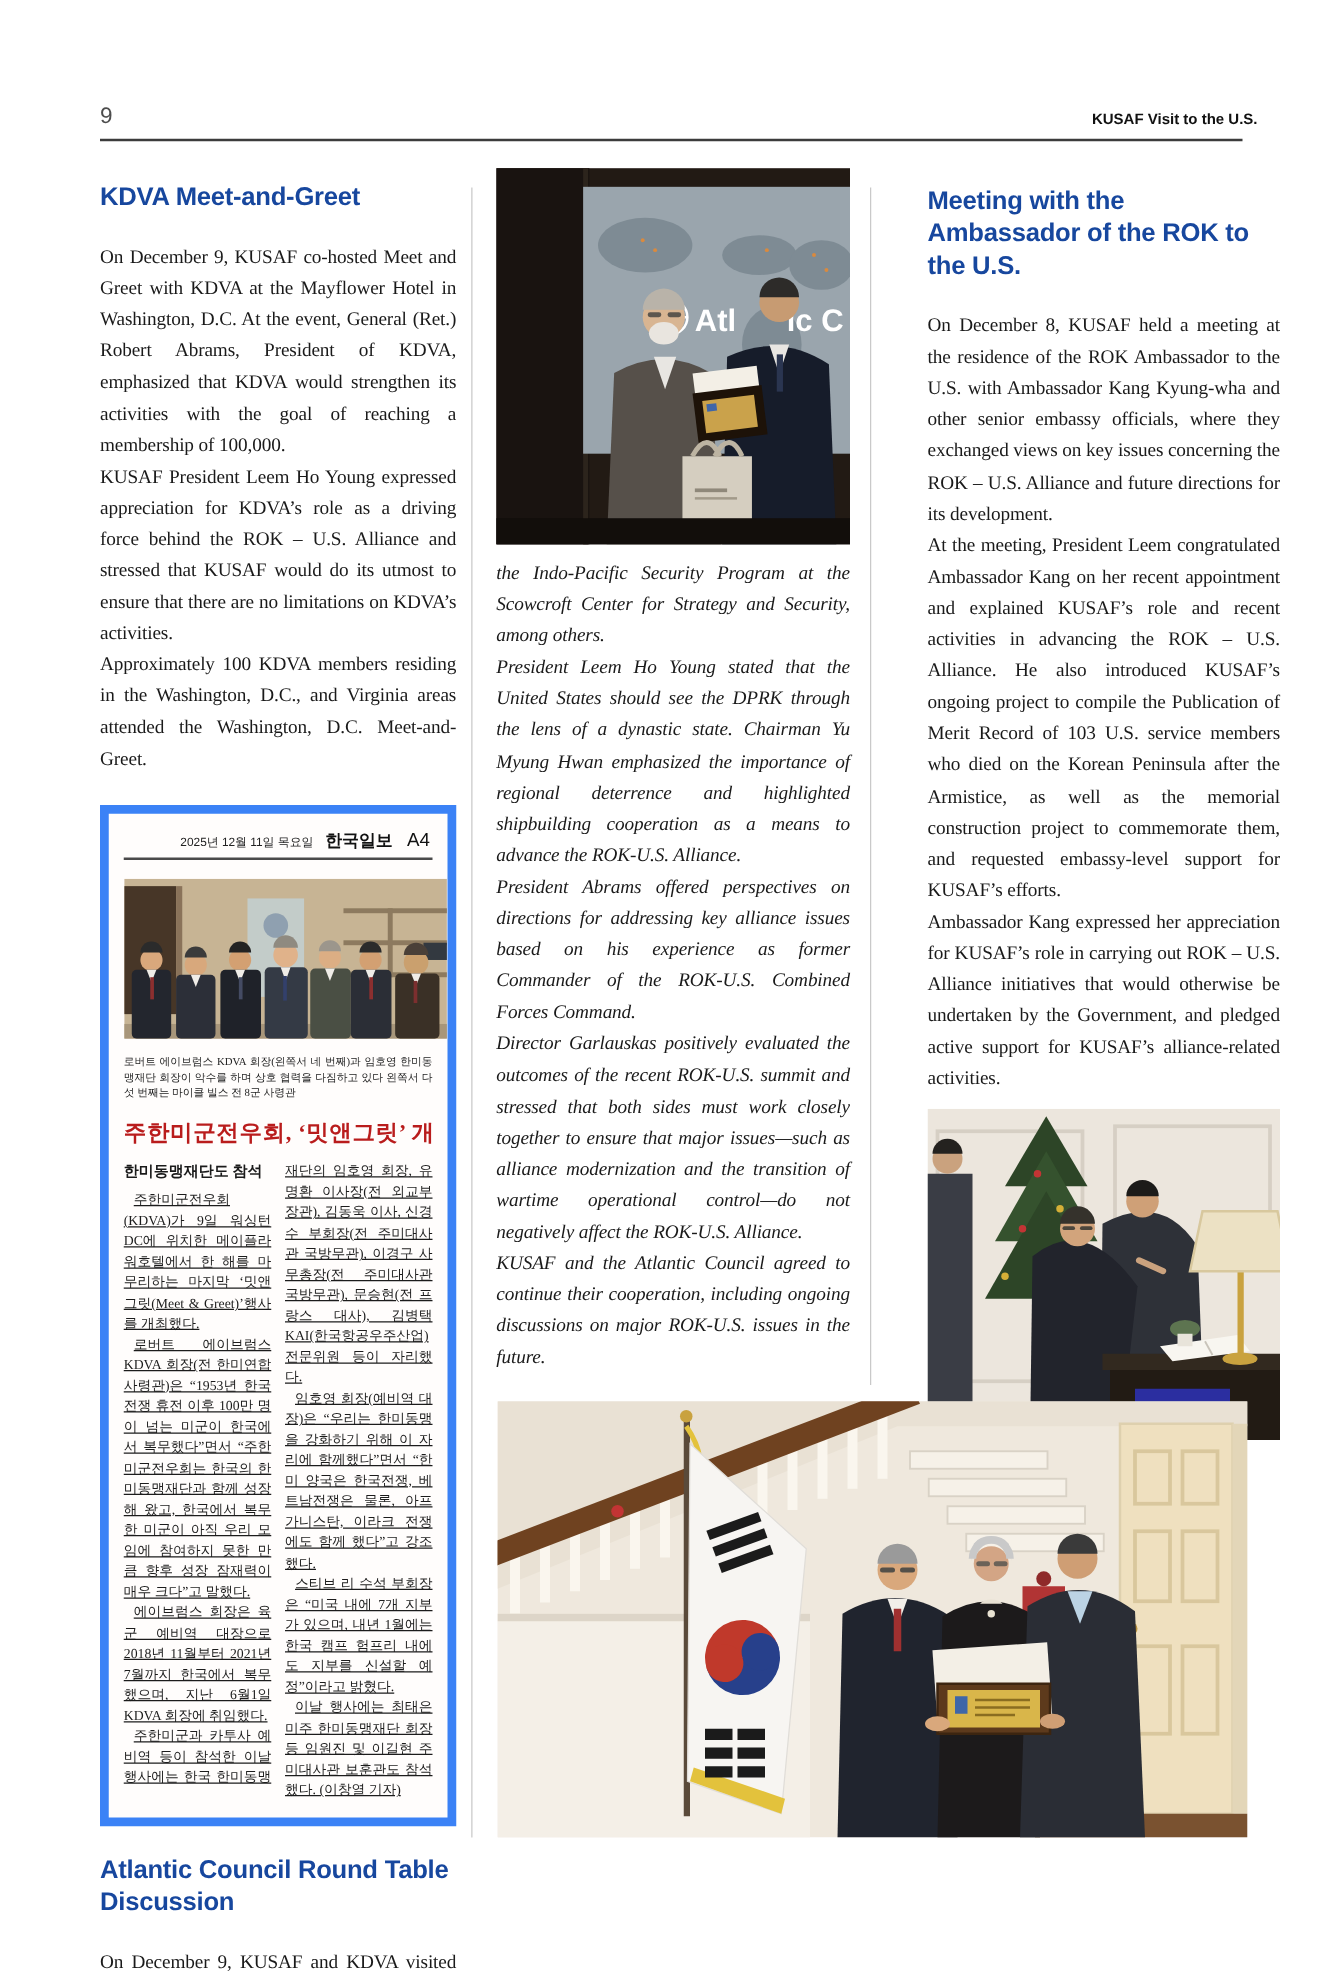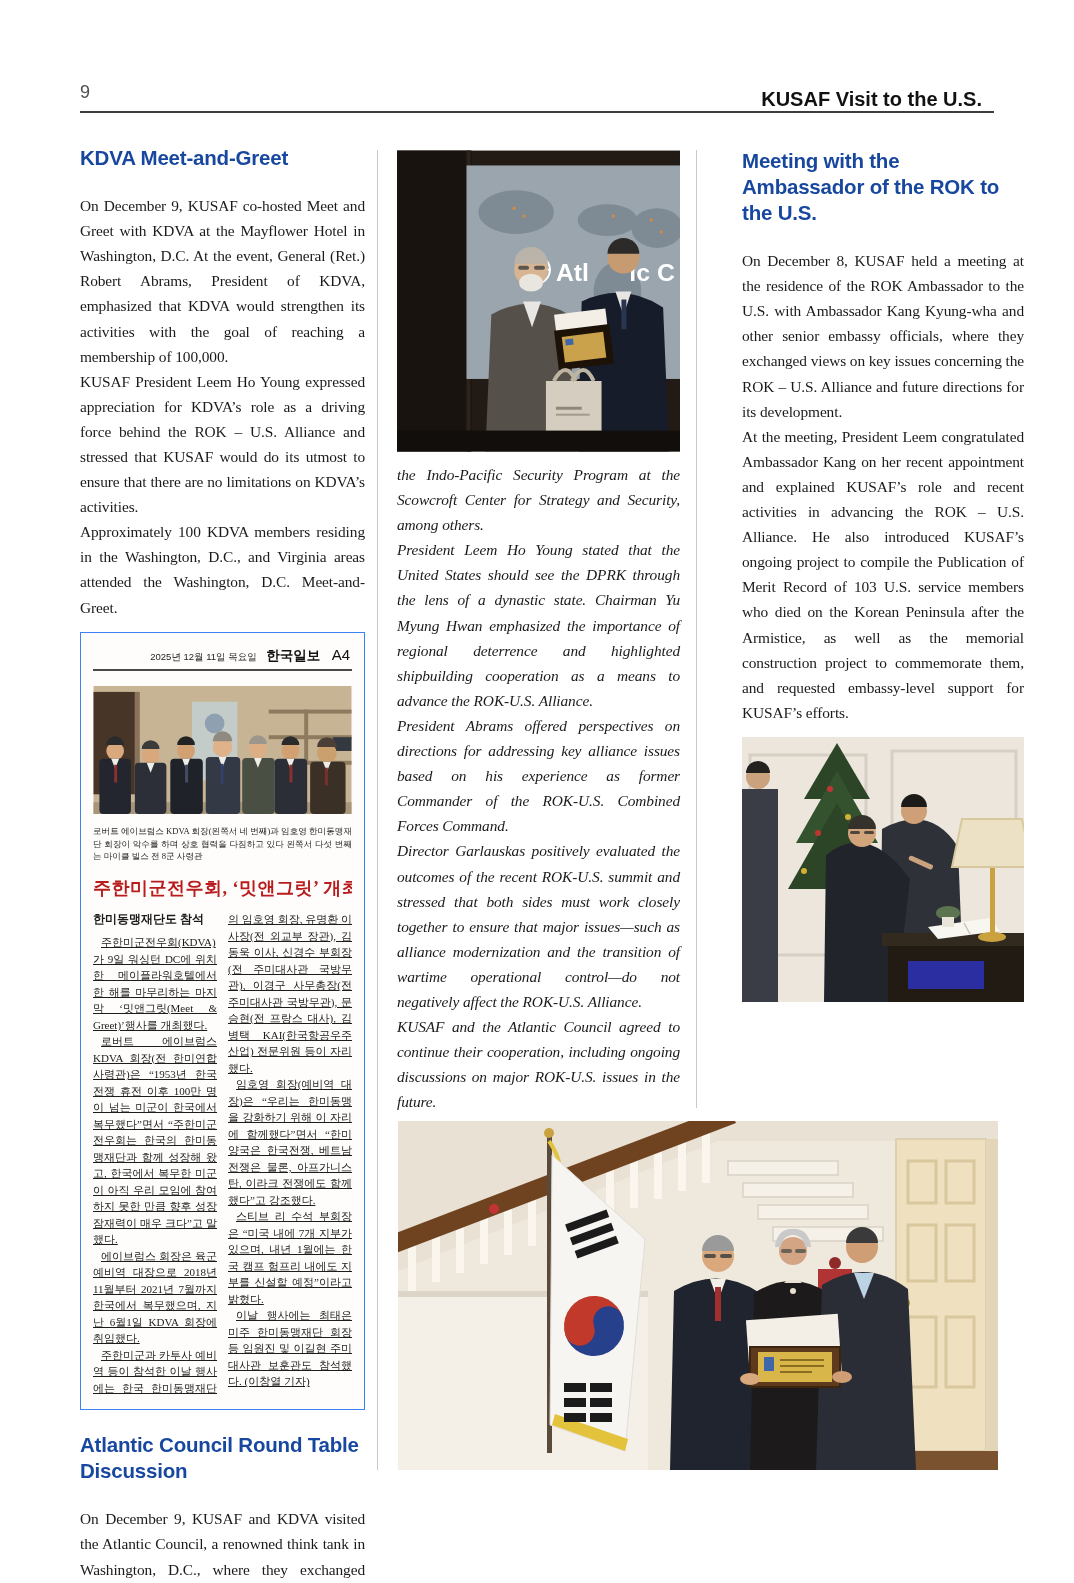--- a/index.html
+++ b/index.html
@@ -4,40 +4,40 @@
 <style>
   html,body{margin:0;padding:0;}
   body{
     width:1074px;height:1583px;background:#ffffff;position:relative;
     font-family:"Liberation Serif", serif;color:#1a1a1a;
     -webkit-font-smoothing:antialiased;
   }
   .abs{position:absolute;}
   
   .pageno{left:80px;top:82px;font-family:"Liberation Sans",sans-serif;font-size:18px;color:#4d4d4d;}
-  .htitle{right:92px;top:88px;font-family:"Liberation Sans",sans-serif;font-size:20px;font-weight:700;color:#111;}
+  .htitle{right:68px;top:88px;font-family:"Liberation Sans",sans-serif;font-size:12px;font-weight:700;color:#111;}
   .hrule{left:80px;top:111px;width:914px;height:2px;background:#3c3c3c;}
   
   .col{position:absolute;}
   .col-left{left:80px;top:145px;width:285px;}
-  .col-mid{left:397px;top:150px;width:283px;}
+  .col-mid{left:397px;top:134px;width:283px;}
   .col-right{left:712px;top:148px;width:282px;margin-left:30px;}
   .vdiv{width:1px;background:#c9c9c9;}
   .vdiv1{left:377px;top:150px;height:1320px;}
   .vdiv2{left:696px;top:150px;height:958px;}
   h2.sec{
     font-family:"Liberation Sans",sans-serif;color:#17479e;
     font-size:20.5px;line-height:1.27;font-weight:700;
     margin:0 0 22px 0;letter-spacing:-0.2px;
   }
   p.body{font-size:15.4px;line-height:25.1px;text-align:justify;margin:0;letter-spacing:-0.1px;}
   .photo{display:block;}
   .photo svg{display:block;}
   
-  .clip{border:1px solid #3b82f6;background:#fffdfc;padding:11px 12px 13px;margin-top:12px;}
+  .clip{border:7px solid #3b82f6;background:#fffdfc;padding:11px 12px 13px;margin-top:24px;}
   .clip-head{
     text-align:right;border-bottom:2px solid #4a4a4a;padding:2px 2px 4px 0;
     font-family:"Liberation Sans",sans-serif;white-space:nowrap;overflow:hidden;
   }
   .clip-date{font-size:9.5px;color:#222;}
   .clip-paper{font-size:13.5px;font-weight:700;color:#111;margin-left:5px;}
   .clip-pagelab{font-size:15px;color:#111;margin-left:7px;}
   .np-photo{margin-top:15px;}
   .np-caption{font-size:8.6px;line-height:1.5;text-align:justify;margin-top:7px;color:#222;}
   .np-headline{font-size:18px;font-weight:700;margin-top:13px;color:#b91c1c;letter-spacing:0.5px;white-space:nowrap;overflow:hidden;}
@@ -225,20 +225,21 @@
     <p class="body">President Abrams offered perspectives on directions for addressing key alliance issues based on his experience as former Commander of the ROK-U.S. Combined Forces Command.</p>
     <p class="body">Director Garlauskas positively evaluated the outcomes of the recent ROK-U.S. summit and stressed that both sides must work closely together to ensure that major issues—such as alliance modernization and the transition of wartime operational control—do not negatively affect the ROK-U.S. Alliance.</p>
     <p class="body">KUSAF and the Atlantic Council agreed to continue their cooperation, including ongoing discussions on major ROK-U.S. issues in the future.</p>
   </div>
 </div>
 
 <div class="col col-right">
   <h2 class="sec">Meeting with the Ambassador of the ROK to the U.S.</h2>
   <p class="body">On December 8, KUSAF held a meeting at the residence of the ROK Ambassador to the U.S. with Ambassador Kang Kyung-wha and other senior embassy officials, where they exchanged views on key issues concerning the ROK – U.S. Alliance and future directions for its development.</p>
   <p class="body">At the meeting, President Leem congratulated Ambassador Kang on her recent appointment and explained KUSAF’s role and recent activities in advancing the ROK – U.S. Alliance. He also introduced KUSAF’s ongoing project to compile the Publication of Merit Record of 103 U.S. service members who died on the Korean Peninsula after the Armistice, as well as the memorial construction project to commemorate them, and requested embassy-level support for KUSAF’s efforts.</p>
+  <p class="body">Ambassador Kang expressed her appreciation for KUSAF’s role in carrying out ROK – U.S. Alliance initiatives that would otherwise be undertaken by the Government, and pledged active support for KUSAF’s alliance-related activities.</p>
   <div class="photo right-photo">
     <svg width="282" height="265" viewBox="0 0 282 265">
       <rect width="282" height="265" fill="#ece6dd"></rect>
       <rect x="8" y="18" width="116" height="200" fill="none" stroke="#d6cfc4" stroke-width="3"></rect>
       <rect x="150" y="14" width="124" height="110" fill="none" stroke="#d6cfc4" stroke-width="3"></rect>
 
       <g>
         <path d="M95 6 L128 62 L62 62 Z" fill="#2d4527"></path>
         <path d="M95 34 L136 106 L54 106 Z" fill="#35522e"></path>
         <path d="M95 66 L144 152 L46 152 Z" fill="#2d4527"></path>

